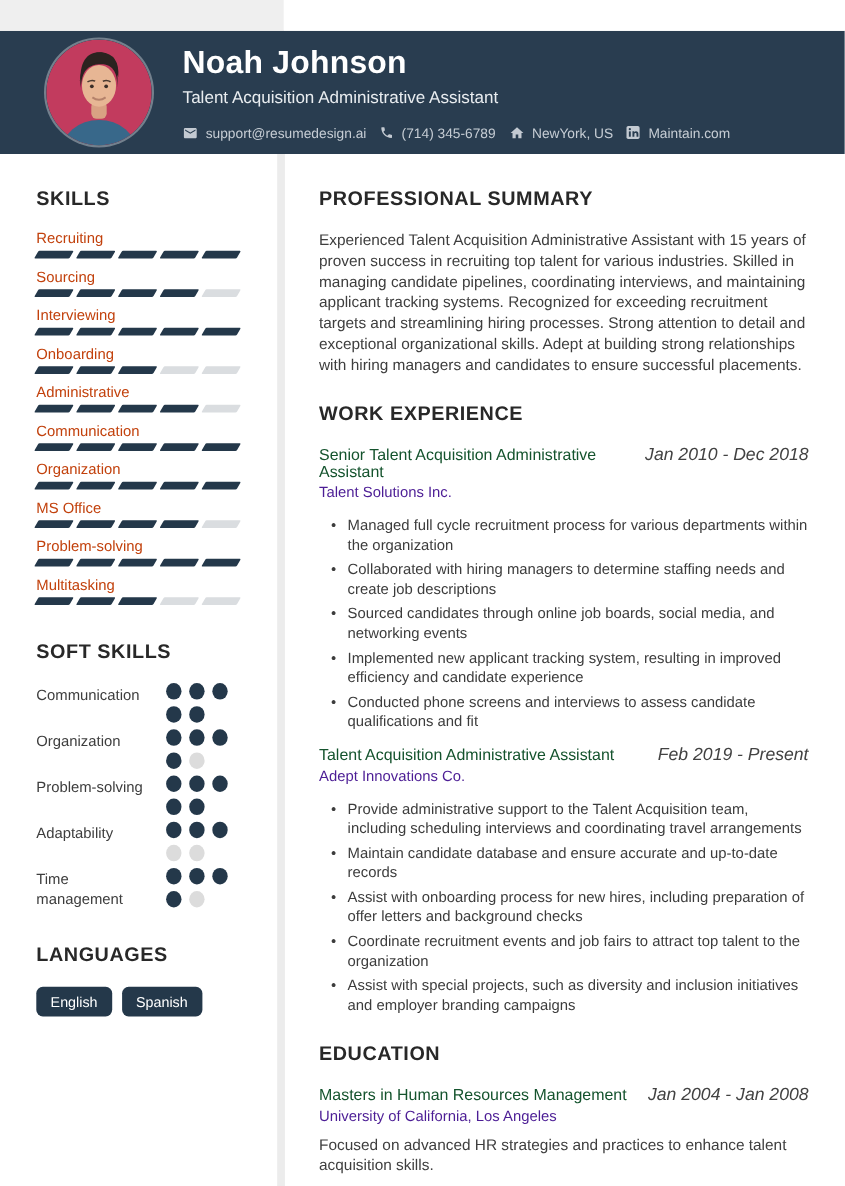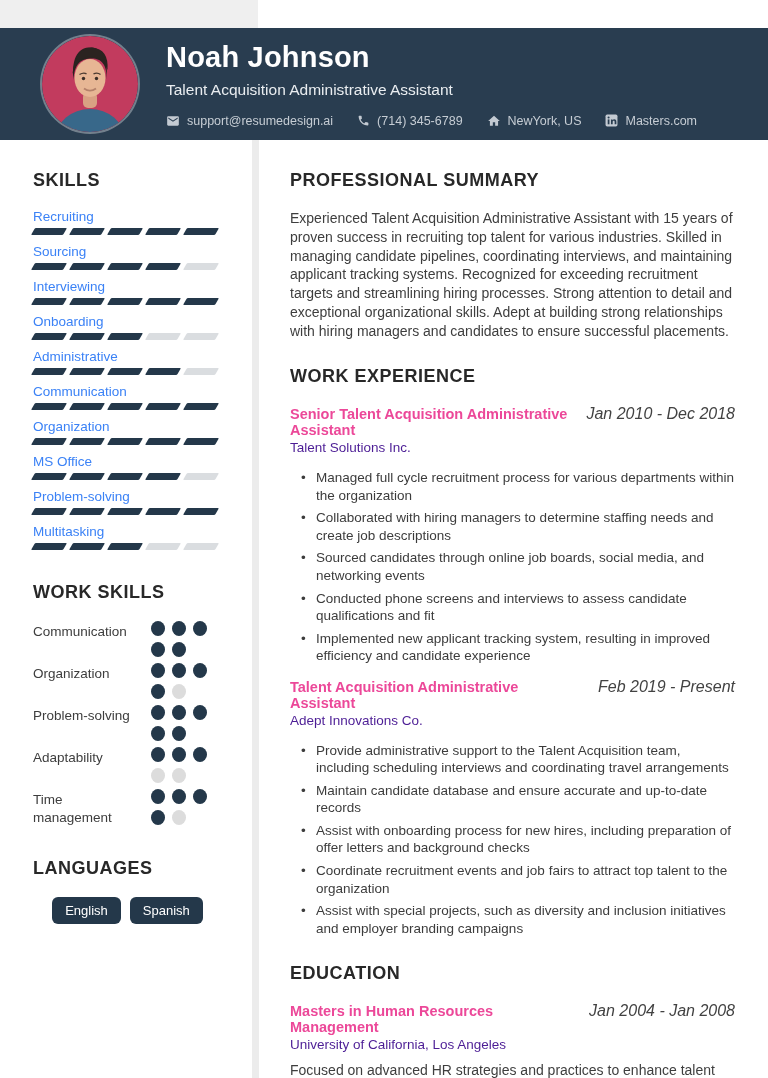--- a/index.html
+++ b/index.html
@@ -16,63 +16,63 @@
 
   
   .header {
     height:112px; background:#293d50; display:flex; align-items:center;
     padding-left:42px;
   }
   .avatar-wrap { width:96px; height:96px; border-radius:50%; overflow:hidden; flex:0 0 96px; box-shadow:0 0 0 2px rgba(255,255,255,.35); }
   .header-text { margin-left:28px; }
   .person-name { color:#ffffff; font-size:29px; font-weight:bold; letter-spacing:.2px; }
   .person-title { color:#e9edf0; font-size:15.5px; margin-top:7px; }
-  .contact-row { display:flex; align-items:center; gap:24px; margin-top:15px; }
+  .contact-row { display:flex; align-items:center; gap:12px; margin-top:15px; }
   .contact-item { display:flex; align-items:center; gap:7px; color:#c6cdd4; font-size:12.5px; }
   .contact-item svg { display:block; }
 
   
   .content-row { display:flex; min-height:910px; }
   .sidebar { width:252px; padding:30px 30px 20px 33px; }
   .v-divider { width:7px; background:#ececec; }
   .main { flex:1; padding:30px 33px 20px 31px; }
 
   h2.sec {
     font-size:18px; font-weight:bold; color:#282828; letter-spacing:.5px;
     margin-bottom:18px;
   }
   .sidebar h2.sec.later { margin-top:32px; }
   .main h2.sec.later { margin-top:26px; }
 
   
   .skill-item { margin-bottom:9px; }
-  .skill-label { font-size:13.5px; color:#3b82f6; margin-bottom:4px; }
+  .skill-label { font-size:13.5px; color:#c2410c; margin-bottom:4px; }
   .skill-bar { display:flex; gap:6px; height:7px; }
   .seg { width:32px; height:7px; background:#dadde0; transform:skewX(-30deg); border-radius:1px; }
   .seg.fill { background:#24384a; }
 
   
   .soft-row { display:flex; margin-bottom:6px; }
   .soft-label { flex:0 0 108px; font-size:13.5px; color:#3d3d3d; line-height:1.3; padding-top:2px; }
   .dots { width:88px; margin-left:10px; display:flex; flex-wrap:wrap; gap:6px 7px; align-content:flex-start; }
   .dot { width:14px; height:15px; border-radius:50%; background:#dcdcdc; }
   .dot.fill { background:#24384a; }
 
   
-  .lang-row { display:flex; gap:9px; margin-top:2px;justify-content:center; }
+  .lang-row { display:flex; gap:9px; margin-top:2px; }
   .lang-pill {
     background:#24384a; color:#ffffff; font-size:13px; padding:6px 13px;
     border-radius:6px; display:inline-block;
   }
 
   
   .summary-text { font-size:14px; line-height:1.34; color:#3e3e3e; }
   .entry { margin-bottom:13px; }
   .entry-head { display:flex; justify-content:space-between; align-items:baseline; }
-  .entry-title { font-size:14.5px; font-weight:bold; color:#ec4899; }
+  .entry-title { font-size:14.5px; font-weight:normal; color:#14532d; }
   .entry-date { font-size:16px; font-style:italic; color:#424242; white-space:nowrap; margin-left:12px; }
   .entry-sub { font-size:13.5px; color:#4c1d95; margin-top:2px; }
   ul.bullets { list-style:none; margin-top:14px; }
   ul.bullets li {
     position:relative; padding-left:26px; font-size:13.5px; line-height:1.3;
     color:#3c3c3c; margin-bottom:5px;
   }
   ul.bullets li::before {
     content:"•"; position:absolute; left:11px; top:0; color:#3c3c3c; font-size:13.5px;
   }
@@ -131,21 +131,21 @@
           </svg>
         <span>NewYork, US</span>
       </div>
       <div class="contact-item">
         <svg width="13" height="13" viewBox="0 0 24 24">
             <rect x="1" y="1" width="22" height="22" rx="3" fill="#c3cad2"></rect>
             <rect x="5" y="10" width="3.2" height="9" fill="#293d50"></rect>
             <circle cx="6.6" cy="6.4" r="1.9" fill="#293d50"></circle>
             <path d="M11 10h3v1.4c.6-1 1.7-1.7 3.1-1.7 2.3 0 3.9 1.5 3.9 4.4V19h-3.2v-4.3c0-1.3-.6-2.1-1.7-2.1-1.1 0-1.9.8-1.9 2.1V19H11z" fill="#293d50"></path>
           </svg>
-        <span>Masters.com</span>
+        <span>Maintain.com</span>
       </div>
     </div>
   </div>
 </div>
 
 <div class="content-row">
   <aside class="sidebar">
     <h2 class="sec">SKILLS</h2>
     <div id="skills-list">
         <div class="skill-item">
@@ -243,21 +243,21 @@
           <div class="skill-bar">
             <span class="seg fill"></span>
             <span class="seg fill"></span>
             <span class="seg fill"></span>
             <span class="seg"></span>
             <span class="seg"></span>
           </div>
         </div>
       </div>
 
-    <h2 class="sec later">WORK SKILLS</h2>
+    <h2 class="sec later">SOFT SKILLS</h2>
     <div id="soft-skills-list">
         <div class="soft-row">
           <div class="soft-label">Communication</div>
           <div class="dots">
             <span class="dot fill"></span>
             <span class="dot fill"></span>
             <span class="dot fill"></span>
             <span class="dot fill"></span>
             <span class="dot fill"></span>
           </div>
@@ -322,22 +322,22 @@
         <section class="entry">
           <div class="entry-head">
             <h3 class="entry-title">Senior Talent Acquisition Administrative Assistant</h3>
             <span class="entry-date">Jan 2010 - Dec 2018</span>
           </div>
           <div class="entry-sub">Talent Solutions Inc.</div>
           <ul class="bullets">
             <li>Managed full cycle recruitment process for various departments within the organization</li>
             <li>Collaborated with hiring managers to determine staffing needs and create job descriptions</li>
             <li>Sourced candidates through online job boards, social media, and networking events</li>
+            <li>Implemented new applicant tracking system, resulting in improved efficiency and candidate experience</li>
             <li>Conducted phone screens and interviews to assess candidate qualifications and fit</li>
-            <li>Implemented new applicant tracking system, resulting in improved efficiency and candidate experience</li>
           </ul>
         </section>
         <section class="entry">
           <div class="entry-head">
             <h3 class="entry-title">Talent Acquisition Administrative Assistant</h3>
             <span class="entry-date">Feb 2019 - Present</span>
           </div>
           <div class="entry-sub">Adept Innovations Co.</div>
           <ul class="bullets">
             <li>Provide administrative support to the Talent Acquisition team, including scheduling interviews and coordinating travel arrangements</li>

